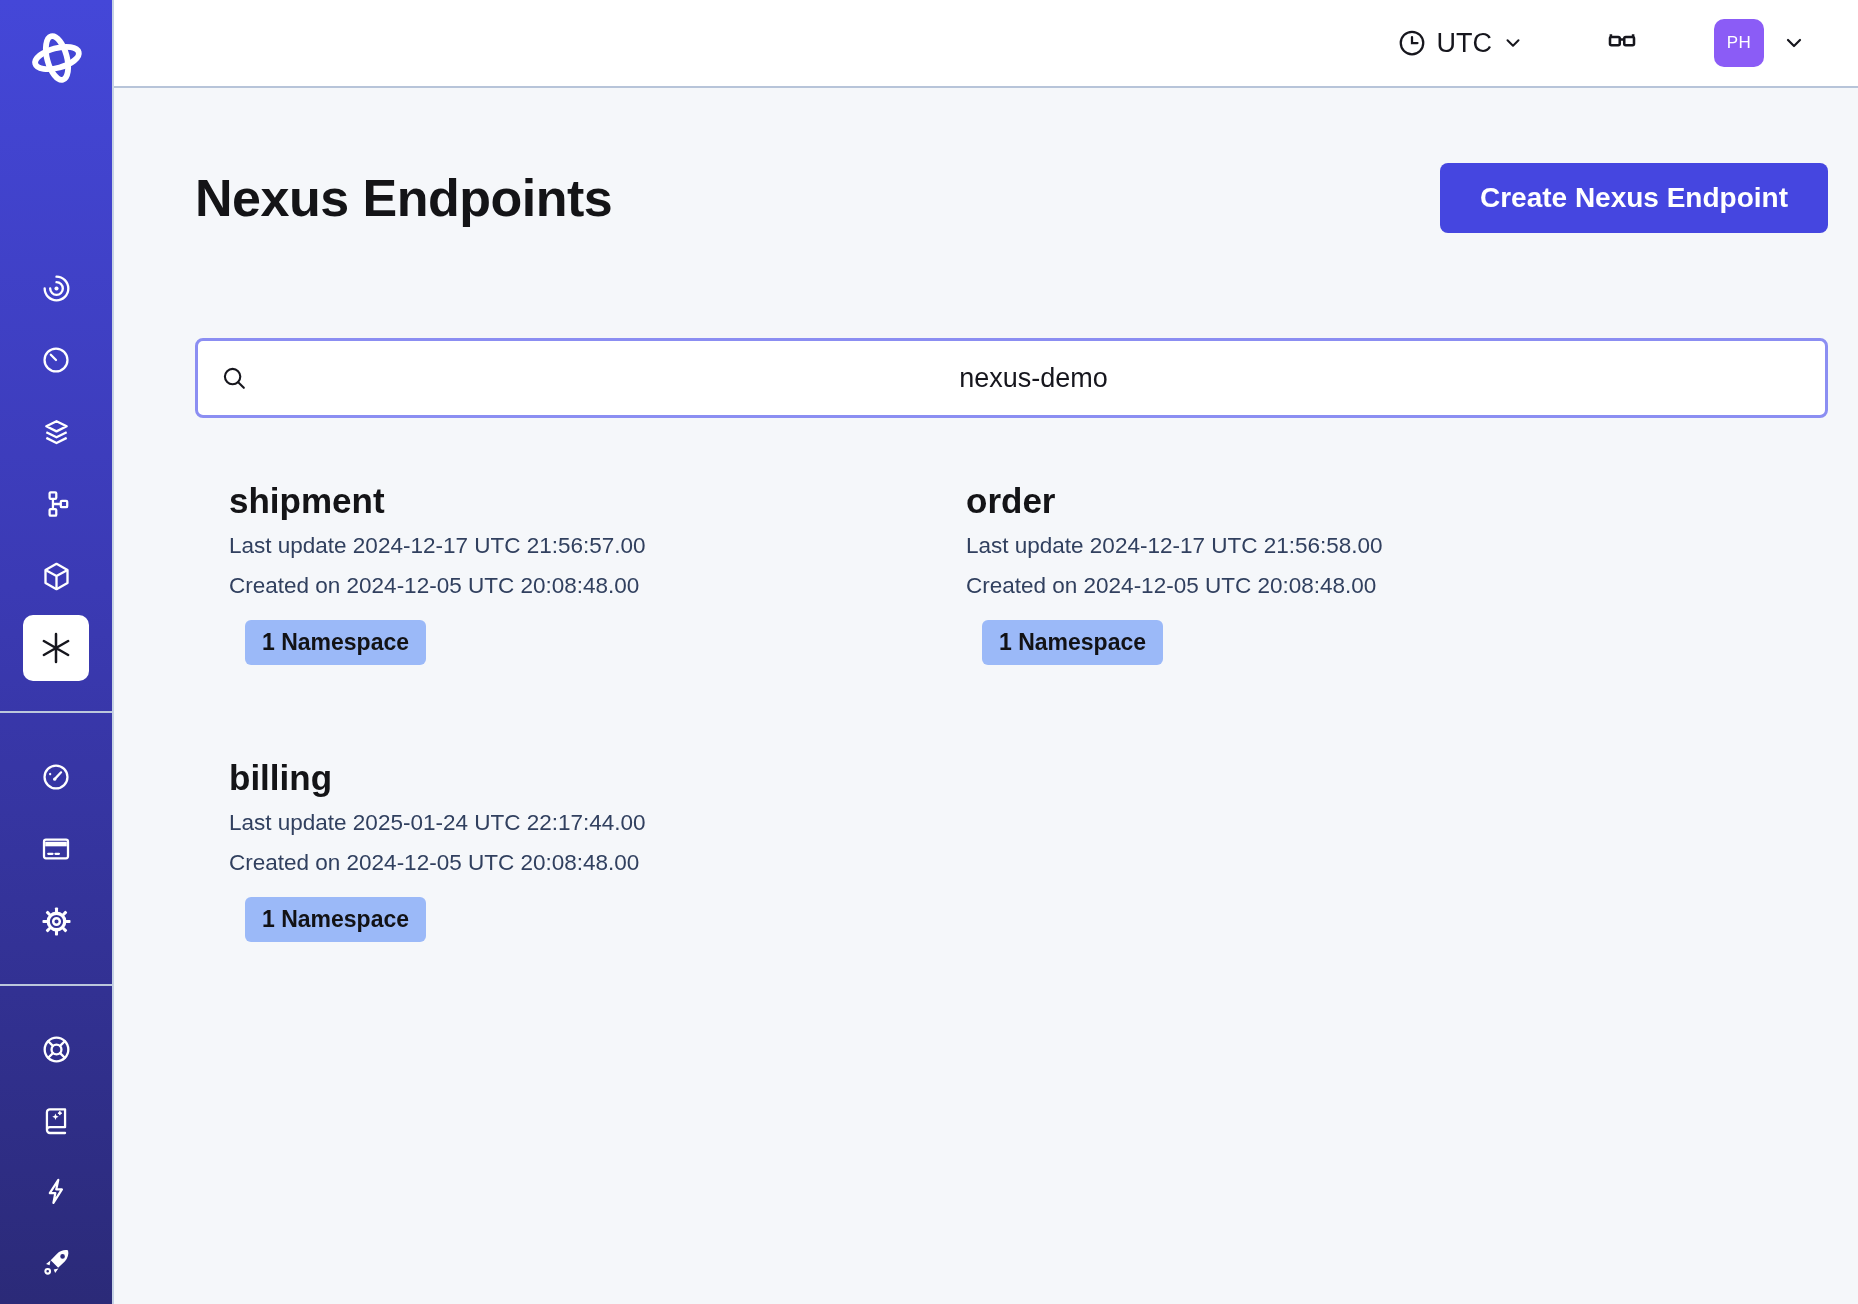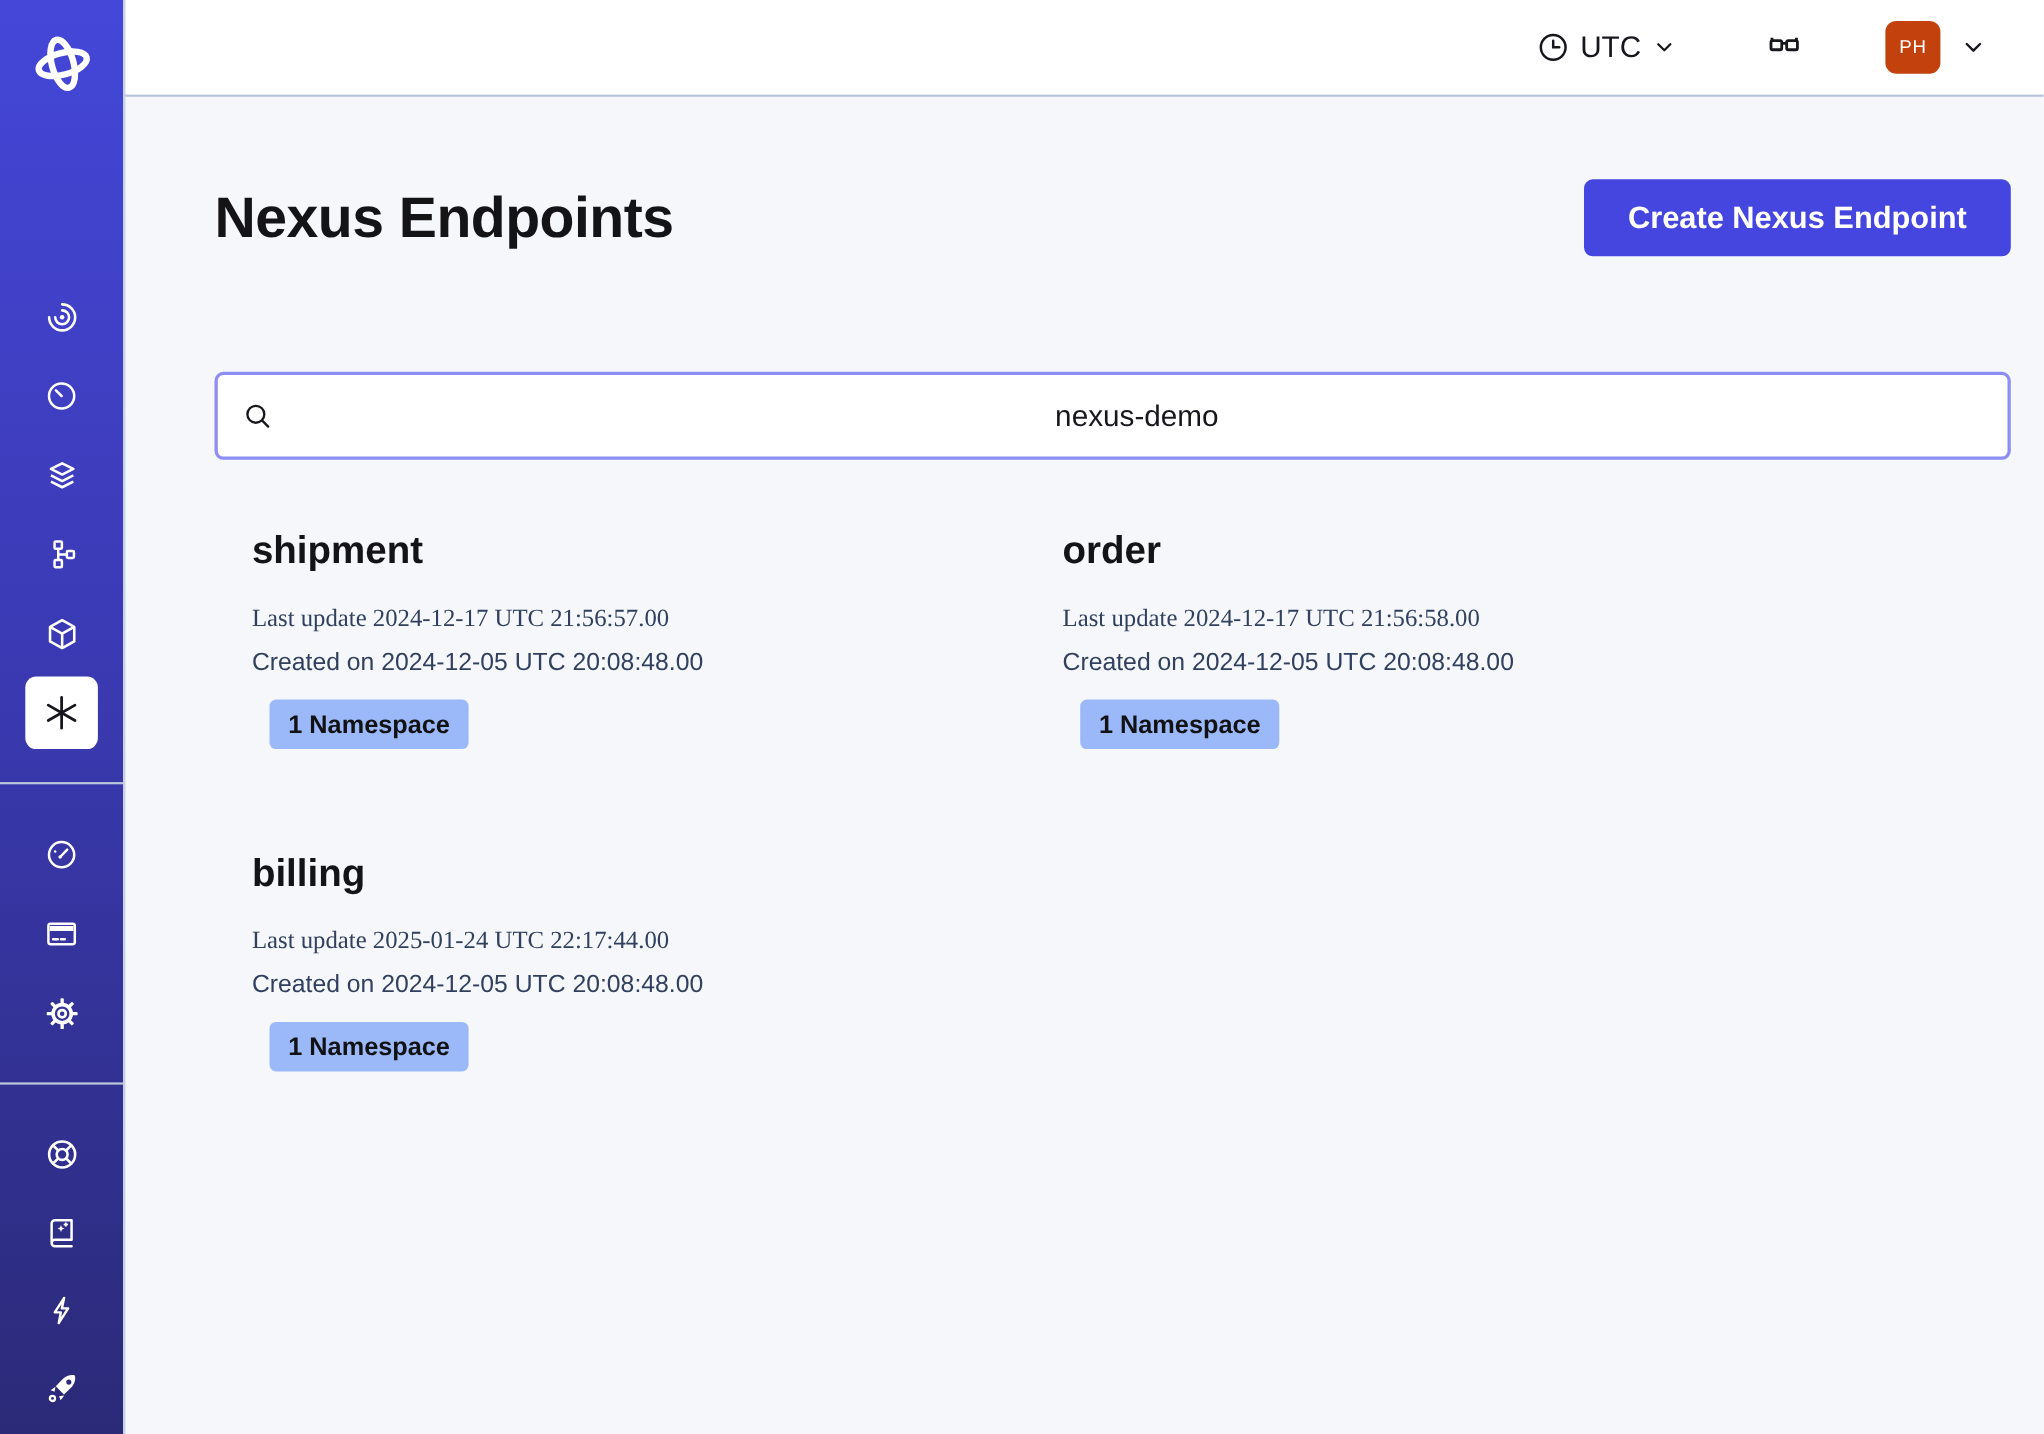--- a/index.html
+++ b/index.html
@@ -40,21 +40,21 @@
     position:absolute; left:108px; top:0; right:0; height:88px;
     background:#ffffff; border-bottom:2px solid #b7c4d9;
     display:flex; align-items:center; justify-content:flex-end;
     padding-right:52px;
   }
   .tz-selector { display:flex; align-items:center; gap:10px; cursor:pointer; margin-right:80px; }
   .tz-label { font-size:27px; color:#16161d; }
   .labs-toggle { cursor:pointer; margin-right:74px; display:flex; align-items:center; }
   .account-menu { display:flex; align-items:center; gap:18px; cursor:pointer; }
   .avatar {
-    width:50px; height:48px; border-radius:10px; background:#c2410c;
+    width:50px; height:48px; border-radius:10px; background:#8b5cf6;
     color:#ffffff; font-size:17px; letter-spacing:.5px;
     display:flex; align-items:center; justify-content:center;
   }
 
   
   .main {
     position:absolute; left:114px; top:90px; right:0; bottom:0;
     padding:0 30px 12px 81px;
   }
   .title-row {
@@ -76,21 +76,21 @@
     flex:1; border:none; outline:none; background:transparent;
     font-size:27px; color:#16161d; font-family:"Liberation Sans", sans-serif;text-align:center;
   }
   .endpoint-grid {
     margin-top:62px;
     display:grid; grid-template-columns:737px 737px;
   }
   .endpoint-card { padding-left:34px; margin-bottom:92px; cursor:pointer; }
   .card-name { font-size:35px; font-weight:700; color:#141417; line-height:42px; }
   .card-line { font-size:22.5px; color:#31405f; line-height:40px; }
-  .card-line.first { margin-top:20px;font-family:Liberation Serif, serif; }
+  .card-line.first { margin-top:4px; }
   .ns-badge {
     display:inline-block; margin-top:14px;
     background:#9bb9f8; color:#121215;
     font-size:23px; font-weight:700;
     padding:9px 17px; border-radius:6px;margin-left:16px;
   }
 </style>
 </head>
 <body>
 

